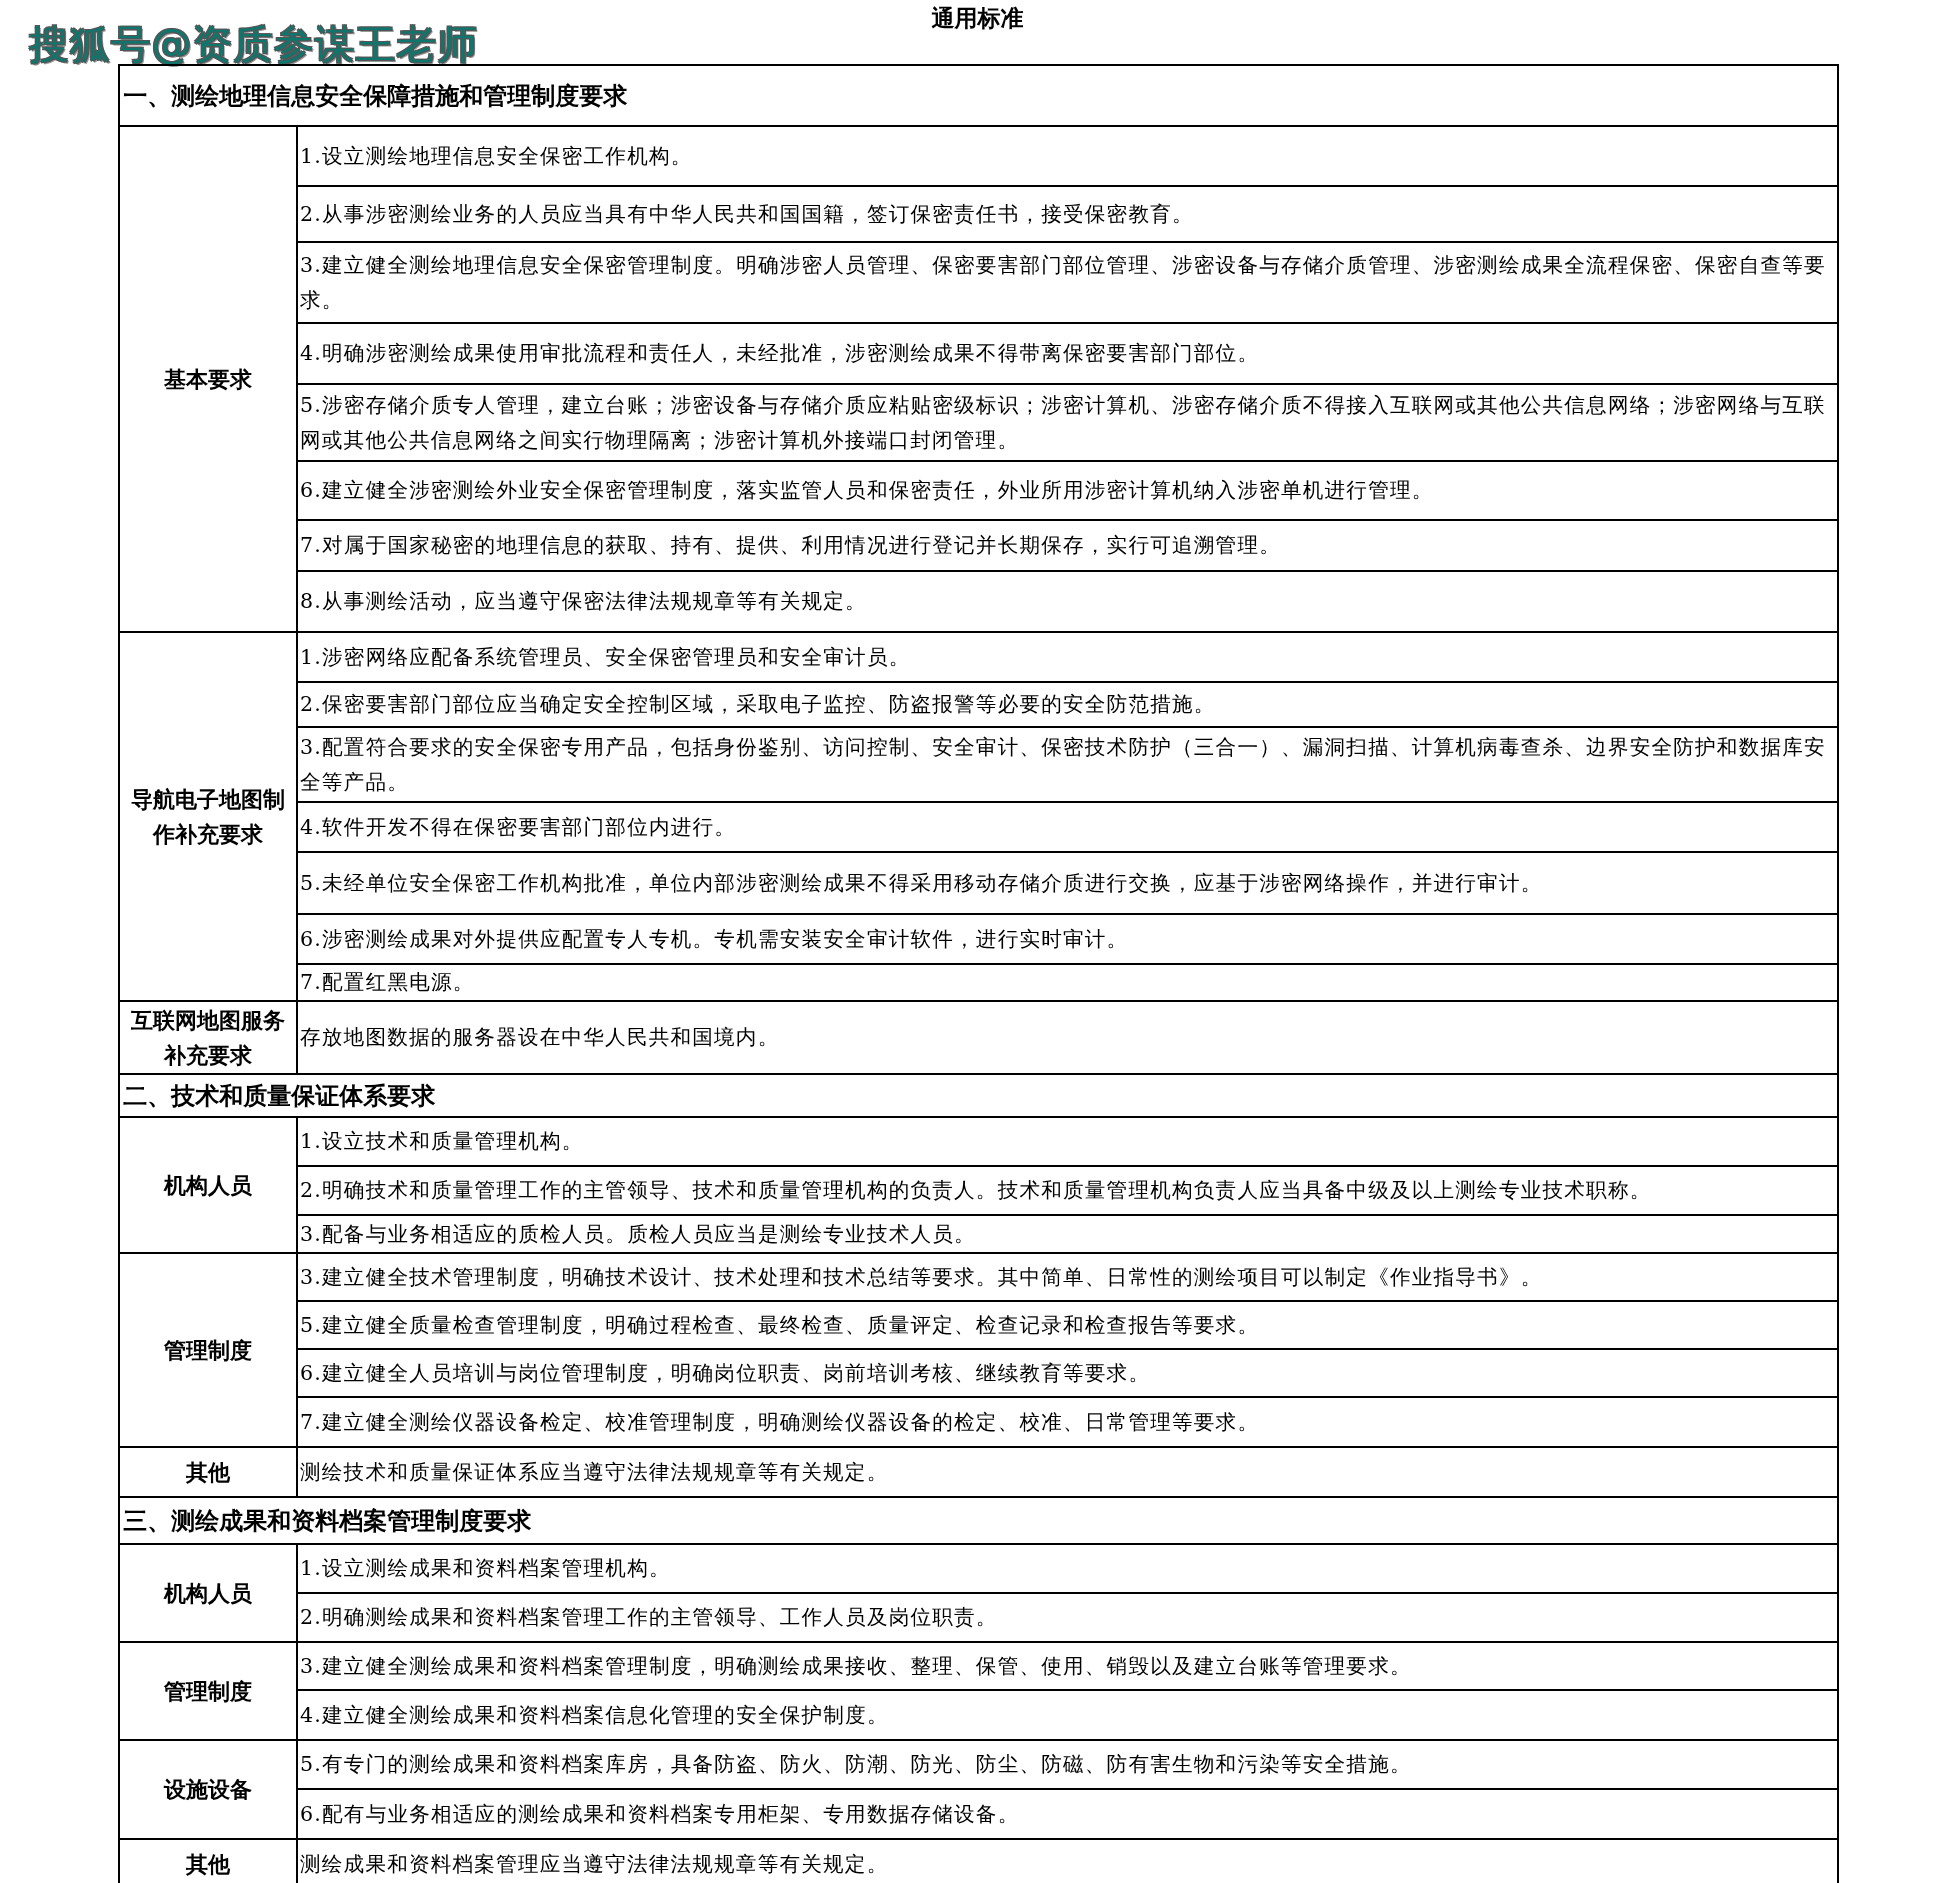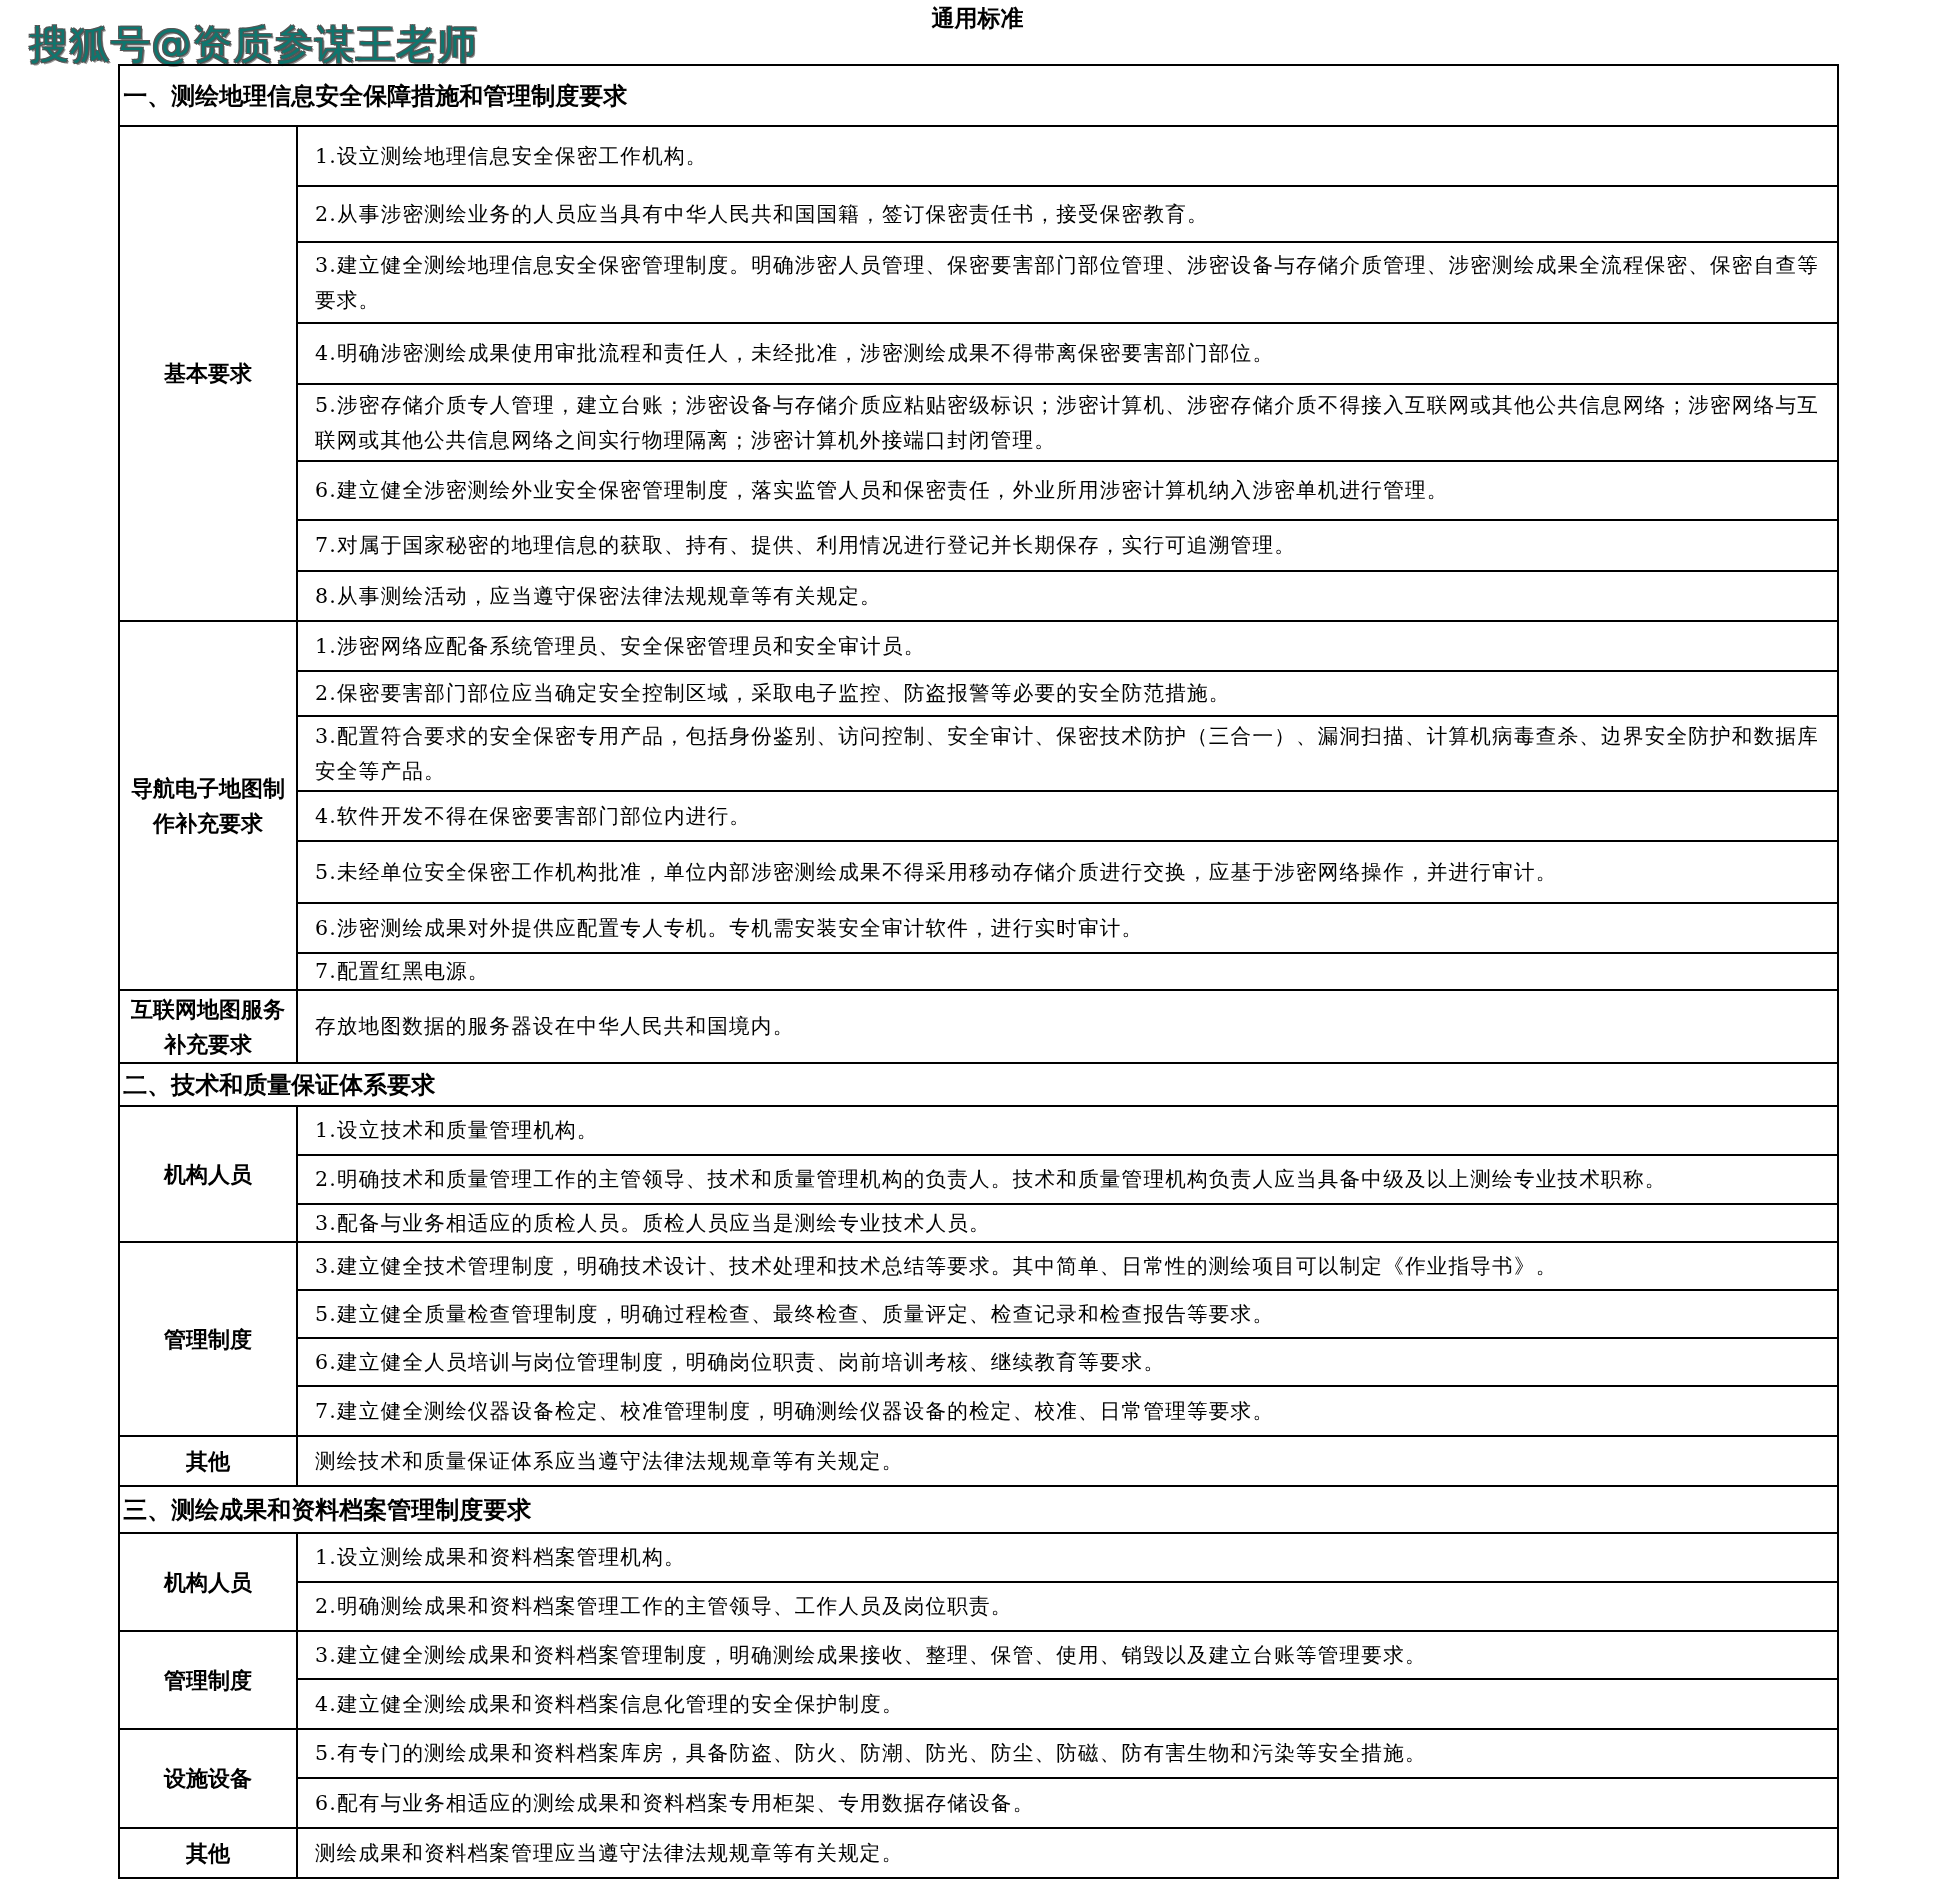--- a/index.html
+++ b/index.html
@@ -4,21 +4,21 @@
 <style>
   html, body { margin:0; padding:0; background:#ffffff; }
   body { width:1955px; height:1884px; position:relative; overflow:hidden;
          font-family:"DejaVu Serif","Liberation Serif",serif; color:#000; }
   .watermark { position:absolute; left:29px; top:16.5px; font-family:"DejaVu Sans","Liberation Sans",sans-serif;
     font-size:40px; color:#0f766e; letter-spacing:0.8px;
     text-shadow: -1.2px -1.2px 0 #555, 1.2px -1.2px 0 #555, -1.2px 1.2px 0 #555, 1.2px 1.2px 0 #555, 2.1px 2.1px 0 #999; white-space:nowrap; }
   .title { position:absolute; left:0; width:1955px; top:3.3px; text-align:center; font-size:23px; font-weight:bold;
     font-family:"DejaVu Serif","Liberation Serif",serif; }
   table.std { position:absolute; left:118px; top:64px; width:1721px; border-collapse:collapse; table-layout:fixed; }
-  table.std td { border:2.5px solid #000; padding:0 17px; vertical-align:middle; font-size:20.6px; line-height:35px; }
+  table.std td { border:2.5px solid #000; padding:0 2px; vertical-align:middle; font-size:20.6px; line-height:35px; }
   table.std td.sec { font-weight:bold; font-size:24px; padding-left:3.3px; }
   table.std td.cat { text-align:center; font-weight:bold; font-size:22px; line-height:35px; padding:0 4.1px;margin-top:33px; }
   table.std td.item { letter-spacing:1.2px; }
   col.c1 { width:178px; }
 </style>
 </head>
 <body>
 
 <div class="watermark">搜狐号@资质参谋王老师</div>
 <div class="title">通用标准</div>
@@ -48,21 +48,21 @@
       </tr>
     <tr style="height:77px">
         <td class="item">5.涉密存储介质专人管理，建立台账；涉密设备与存储介质应粘贴密级标识；涉密计算机、涉密存储介质不得接入互联网或其他公共信息网络；涉密网络与互联网或其他公共信息网络之间实行物理隔离；涉密计算机外接端口封闭管理。</td>
       </tr>
     <tr style="height:59px">
         <td class="item">6.建立健全涉密测绘外业安全保密管理制度，落实监管人员和保密责任，外业所用涉密计算机纳入涉密单机进行管理。</td>
       </tr>
     <tr style="height:51px">
         <td class="item">7.对属于国家秘密的地理信息的获取、持有、提供、利用情况进行登记并长期保存，实行可追溯管理。</td>
       </tr>
-    <tr style="height:50px">
+    <tr style="height:61px">
         <td class="item">8.从事测绘活动，应当遵守保密法律法规规章等有关规定。</td>
       </tr>
 
     <tr style="height:50px">
       <td rowspan="7" class="cat">导航电子地图制作补充要求</td>
       <td class="item">1.涉密网络应配备系统管理员、安全保密管理员和安全审计员。</td>
       </tr>
     <tr style="height:45px">
         <td class="item">2.保密要害部门部位应当确定安全控制区域，采取电子监控、防盗报警等必要的安全防范措施。</td>
       </tr>

